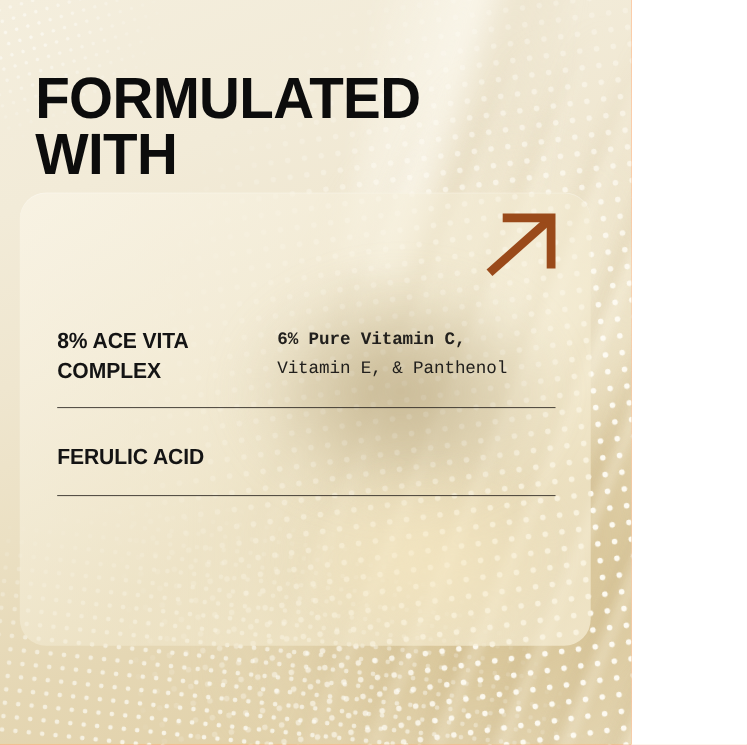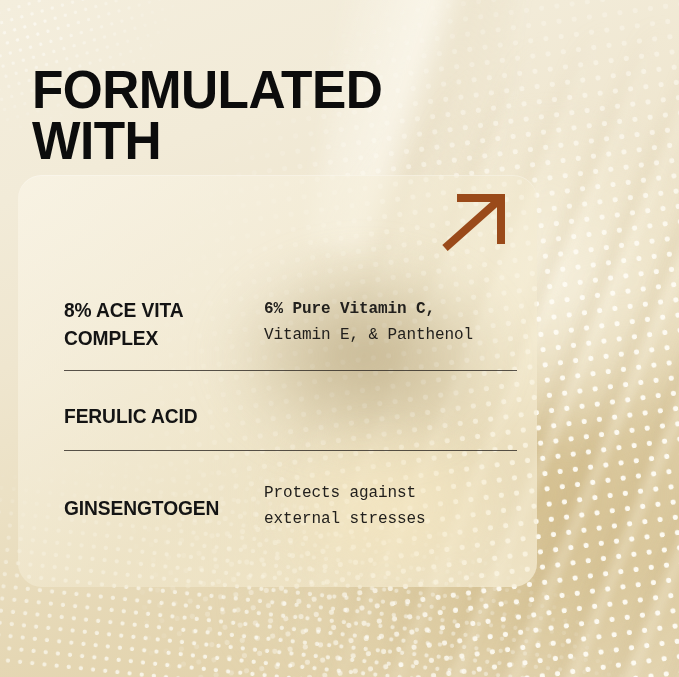--- a/index.html
+++ b/index.html
@@ -2,21 +2,21 @@
 <html><head>
 <meta charset="utf-8">
 <style>
   html, body {
     margin: 0;
     padding: 0;
     background: #ffffff;
   }
   #root {
     position: relative;
-    width: 679px;
+    width: 574px;
     height: 677px;
     overflow: hidden;
     font-family: "Liberation Sans", sans-serif;
     background: #f97316;
   }
 
   
   .bg-base {
     position: absolute;
     inset: 0;
@@ -197,21 +197,21 @@
     left: 437px;
     top: 190px;
     width: 74px;
     height: 66px;
   }
   .arrow-wrap svg { display: block; }
 
   
   .rows {
     position: absolute;
-    left: 64px;
+    left: 52px;
     top: 296px;
     width: 455px;
   }
   .row {
     display: flex;
     align-items: flex-start;
     position: relative;
   }
   .row-term {
     width: 200px;
@@ -289,20 +289,15 @@
     </div>
 
     <div class="divider"></div>
 
     <div class="row row-2">
       <div class="row-term">FERULIC ACID</div>
     </div>
 
     <div class="divider"></div>
 
-    <div class="row row-3">
-      <div class="row-term">GINSENGTOGEN</div>
-      <div class="row-desc">Protects against
-external stresses</div>
-    </div>
 
   </div>
 </div>
 
 </body></html>

